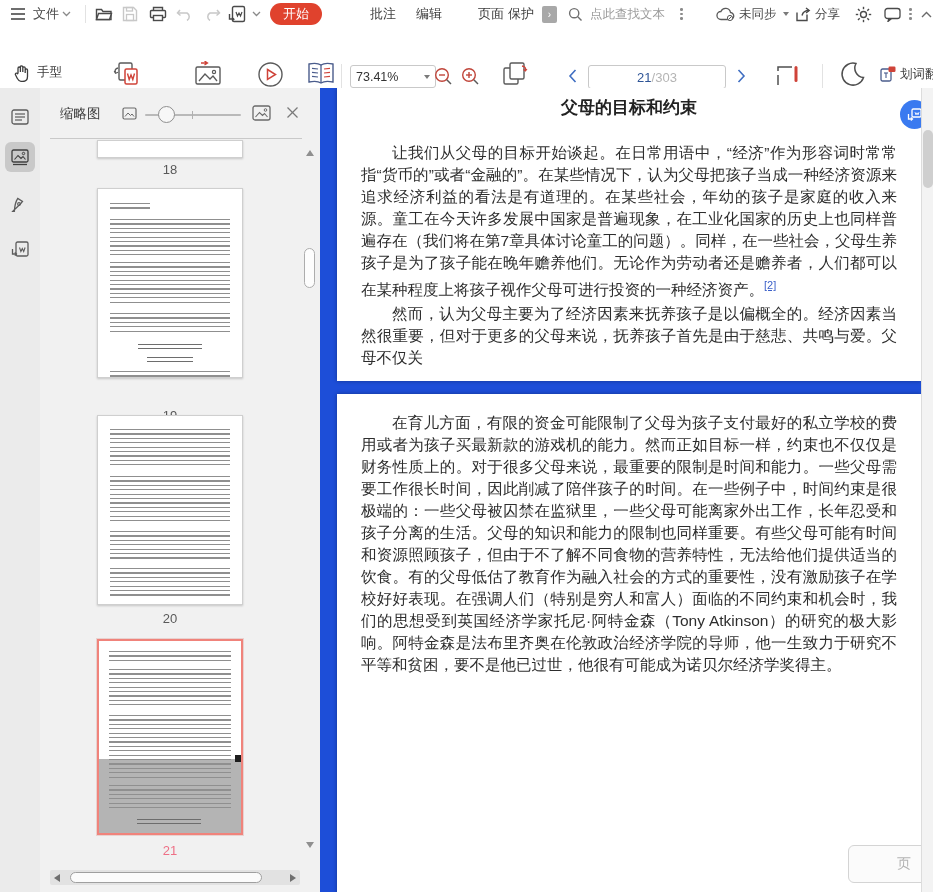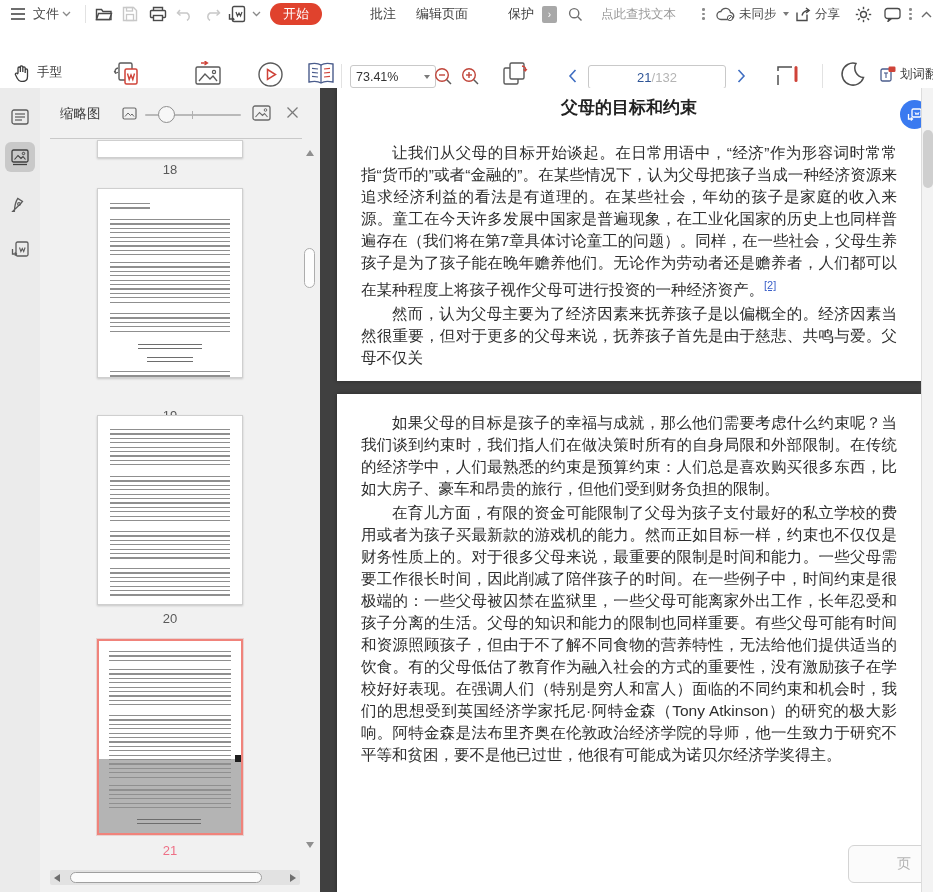--- a/index.html
+++ b/index.html
@@ -66,21 +66,21 @@
   .fl-center{margin:0 auto;background:repeating-linear-gradient(to bottom,#6d6d6d 0 1.4px,transparent 1.4px 4.4px);}
   .vscroll{position:absolute;right:5px;top:62px;width:11px;height:700px;}
   .vscroll .thumbv{position:absolute;left:0;top:98px;width:11px;height:40px;border:1px solid #adadad;
                    border-radius:6px;background:#fdfdfd;box-sizing:border-box;}
   .arrow{width:0;height:0;display:block;}
   .hscroll{position:absolute;left:10px;top:782px;width:250px;height:15px;background:#e2e2e2;border-radius:2px;}
   .hscroll .thumbh{position:absolute;left:20px;top:2px;width:192px;height:11px;border:1px solid #9f9f9f;
                    border-radius:6px;background:#fbfbfb;box-sizing:border-box;}
 
   
-  .docarea{position:absolute;left:320px;top:88px;width:613px;height:804px;background:#404040;overflow:hidden;}
+  .docarea{position:absolute;left:320px;top:88px;width:613px;height:804px;background:#1d4ed8;overflow:hidden;}
   .page{position:absolute;left:17px;width:584px;background:#fff;box-sizing:border-box;
         box-shadow:0 0 4px rgba(0,0,0,.35);}
   .page-inner{padding:0 24px;}
   .doc-title{font-size:17px;font-weight:700;color:#222;text-align:center;line-height:24px;
              margin:0 0 22px 0;}
   .doc-p{font-size:15.5px;line-height:22px;color:#2d2d2d;text-align:justify;margin:0 0 2px 0;
          text-indent:2em;}
   .doc-p.noindent{text-indent:0;}
   .ref-link{color:#3a5fc8;text-decoration:underline;font-size:11px;vertical-align:super;}
   .doc-scrollbar{position:absolute;right:0;top:0;width:12px;height:804px;background:#f3f3f3;
@@ -177,25 +177,25 @@
           <svg width="9" height="6" viewBox="0 0 9 6">
             <path d="M1 1l3.5 3.5L8 1" fill="none" stroke="#8a8a8a" stroke-width="1.3"></path>
           </svg>
         </span>
     </div>
 
     <div class="tab-pill" style="left:270px;">开始</div>
     <div class="tb-item tab-plain" style="left:336px;margin-top:23px;">插入</div>
     <div class="tb-item tab-plain" style="left:370px;">批注</div>
     <div class="tb-item tab-plain" style="left:416px;">编辑</div>
-    <div class="tb-item tab-plain" style="left:442px;">页面</div>
+    <div class="tb-item tab-plain" style="left:478px;">页面</div>
     <div class="tb-item tab-plain" style="left:508px;">保护</div>
     <div class="overflow-box" style="left:542px;">›</div>
 
-    <div class="tb-item" style="left:568px;gap:18px;">
+    <div class="tb-item" style="left:568px;gap:7px;">
       <span class="ic">
           <svg width="15" height="15" viewBox="0 0 15 15">
             <circle cx="6.2" cy="6.2" r="4.6" fill="none" stroke="#6f6f6f" stroke-width="1.4"></circle>
             <line x1="9.8" y1="9.8" x2="13.5" y2="13.5" stroke="#6f6f6f" stroke-width="1.4"></line>
           </svg>
         </span>
       <span class="search-ph">点此查找文本</span>
       <span class="kebab" style="margin-left:8px;">
           <i></i>
           <i></i>
@@ -399,21 +399,21 @@
       <div class="rb-label" style="margin-top:2px;">旋转文档</div>
     </div>
 
     <div class="abs ic" style="left:568px;top:41px;">
         <svg width="9" height="14" viewBox="0 0 9 14">
           <path d="M7.5 1L2 7l5.5 6" fill="none" stroke="#3f6ec2" stroke-width="1.6"></path>
         </svg>
       </div>
     <div class="page-box">
       <span style="color:#2e5496;">21</span>
-      <span style="color:#b4b4b4;">/132</span>
+      <span style="color:#b4b4b4;">/303</span>
     </div>
     <div class="abs ic" style="left:737px;top:41px;">
         <svg width="9" height="14" viewBox="0 0 9 14">
           <path d="M1.5 1L7 7l-5.5 6" fill="none" stroke="#3f6ec2" stroke-width="1.6"></path>
         </svg>
       </div>
 
     <div class="mode-btn sel-bg" style="left:557px;">
       <span class="ic">
           <svg width="14" height="15" viewBox="0 0 14 15">
@@ -612,21 +612,20 @@
     <div class="page" style="top:0;height:293px;">
       <div class="page-inner" style="padding-top:8px;">
         <h1 class="doc-title">父母的目标和约束</h1>
         <p class="doc-p"><span>让我们从父母的目标开始谈起。在日常用语中，“经济”作为形容词时常常指“货币的”或者“金融的”。在某些情况下，认为父母把孩子当成一种经济资源来追求经济利益的看法是有道理的。在某些社会，年幼的孩子是家庭的收入来源。童工在今天许多发展中国家是普遍现象，在工业化国家的历史上也同样普遍存在（我们将在第7章具体讨论童工的问题）。同样，在一些社会，父母生养孩子是为了孩子能在晚年赡养他们。无论作为劳动者还是赡养者，人们都可以在某种程度上将孩子视作父母可进行投资的一种经济资产。</span><a class="ref-link" href="#">[2]</a></p>
         <p class="doc-p">然而，认为父母主要为了经济因素来抚养孩子是以偏概全的。经济因素当然很重要，但对于更多的父母来说，抚养孩子首先是由于慈悲、共鸣与爱。父母不仅关</p>
       </div>
     </div>
 
     <div class="page" style="top:306px;height:700px;">
       <div class="page-inner" style="padding-top:18px;">
-        <p class="doc-p">如果父母的目标是孩子的幸福与成就，那么他们需要考虑什么约束呢？当我们谈到约束时，我们指人们在做决策时所有的自身局限和外部限制。在传统的经济学中，人们最熟悉的约束是预算约束：人们总是喜欢购买很多东西，比如大房子、豪车和昂贵的旅行，但他们受到财务负担的限制。</p>
         <p class="doc-p">在育儿方面，有限的资金可能限制了父母为孩子支付最好的私立学校的费用或者为孩子买最新款的游戏机的能力。然而正如目标一样，约束也不仅仅是财务性质上的。对于很多父母来说，最重要的限制是时间和能力。一些父母需要工作很长时间，因此削减了陪伴孩子的时间。在一些例子中，时间约束是很极端的：一些父母被囚禁在监狱里，一些父母可能离家外出工作，长年忍受和孩子分离的生活。父母的知识和能力的限制也同样重要。有些父母可能有时间和资源照顾孩子，但由于不了解不同食物的营养特性，无法给他们提供适当的饮食。有的父母低估了教育作为融入社会的方式的重要性，没有激励孩子在学校好好表现。在强调人们（特别是穷人和富人）面临的不同约束和机会时，我们的思想受到英国经济学家托尼·阿特金森（Tony  Atkinson）的研究的极大影响。阿特金森是法布里齐奥在伦敦政治经济学院的导师，他一生致力于研究不平等和贫困，要不是他已过世，他很有可能成为诺贝尔经济学奖得主。</p>
 
       </div>
     </div>
 
     <div class="fab">
       <svg width="15" height="14" viewBox="0 0 15 14">
           <rect x="5" y="1" width="9" height="8" rx="1.2" fill="none" stroke="#fff" stroke-width="1.3"></rect>
           <path d="M8 4.2l1 2.6 1-2 1 2 1-2.6" fill="none" stroke="#fff" stroke-width="0.9"></path>
           <path d="M1.5 6v5h3.5" fill="none" stroke="#fff" stroke-width="1.3"></path>

